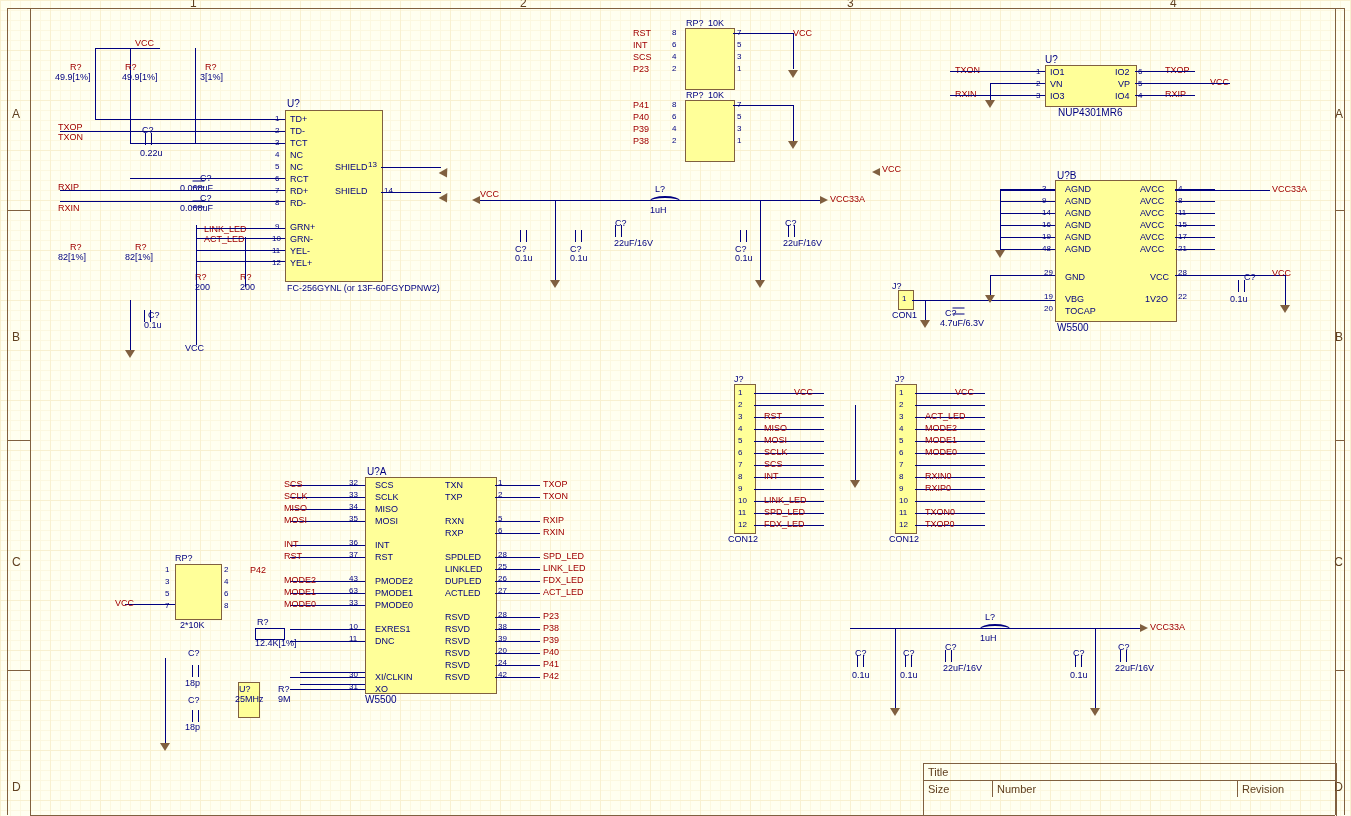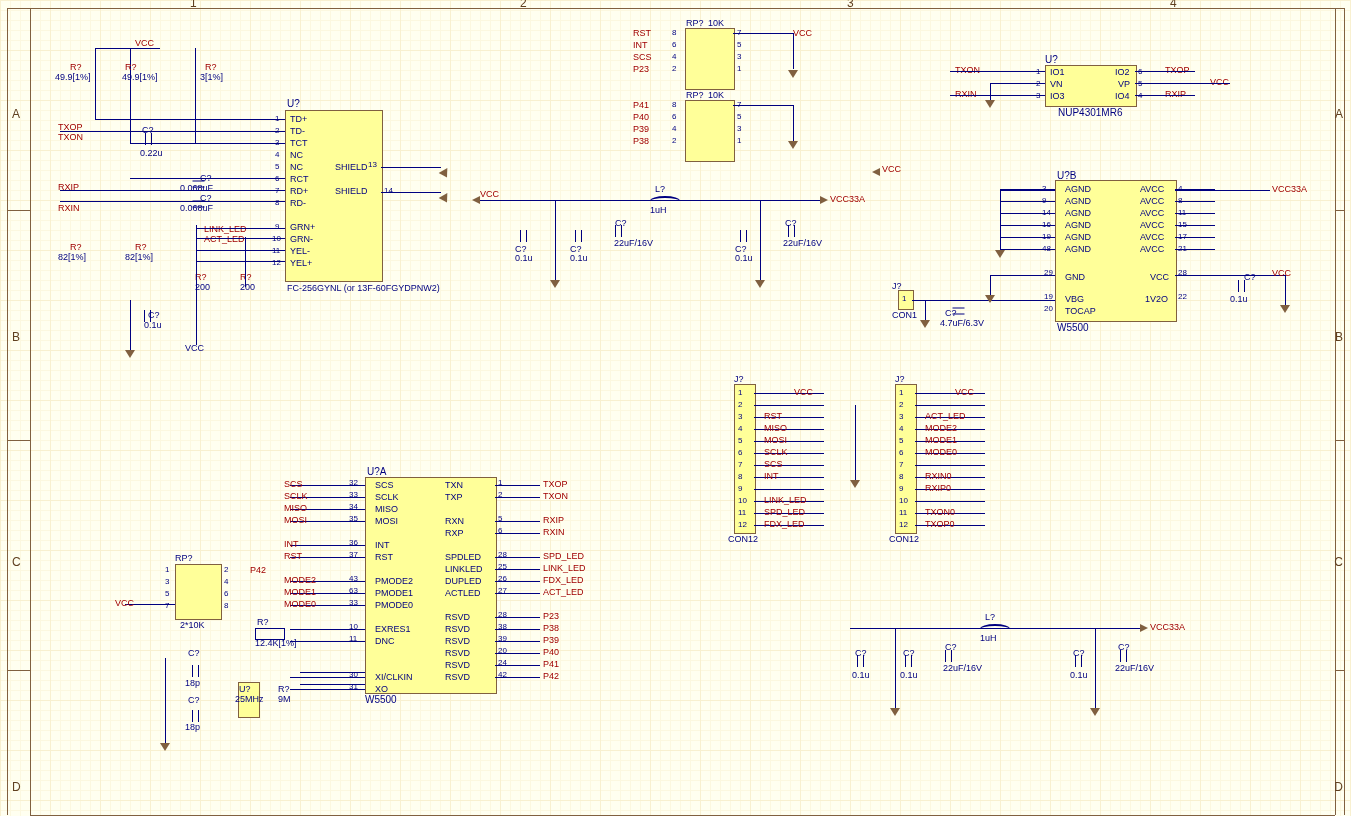--- a/index.html
+++ b/index.html
@@ -585,14 +585,22 @@
 <div class="net" style="left:1073px;top:648px;color:#000080">C?</div>
 <div class="net" style="left:1070px;top:670px;color:#000080">0.1u</div>
 <div class="cap" style="left:1120px;top:650px"></div>
 <div class="net" style="left:1118px;top:642px;color:#000080">C?</div>
 <div class="net" style="left:1115px;top:663px;color:#000080">22uF/16V</div>
 <div class="wire wv" style="left:895px;top:628px;height:80px"></div>
 <div class="gnd" style="left:890px;top:708px"></div>
 <div class="wire wv" style="left:1095px;top:628px;height:80px"></div>
 <div class="gnd" style="left:1090px;top:708px"></div>
 
-
+<div class="titlebox" style="left:923px;top:763px;width:412px;height:52px">
+  <div style="border-bottom:1px solid #806040;padding:2px 4px">Title</div>
+  <div style="display:flex">
+    <div style="flex:0 0 60px;border-right:1px solid #806040;padding:2px 4px">Size</div>
+    <div style="flex:1;border-right:1px solid #806040;padding:2px 4px">Number</div>
+    <div style="flex:0 0 90px;padding:2px 4px">Revision</div>
+  </div>
 </div>
 
+</div>
+
 </body></html>

